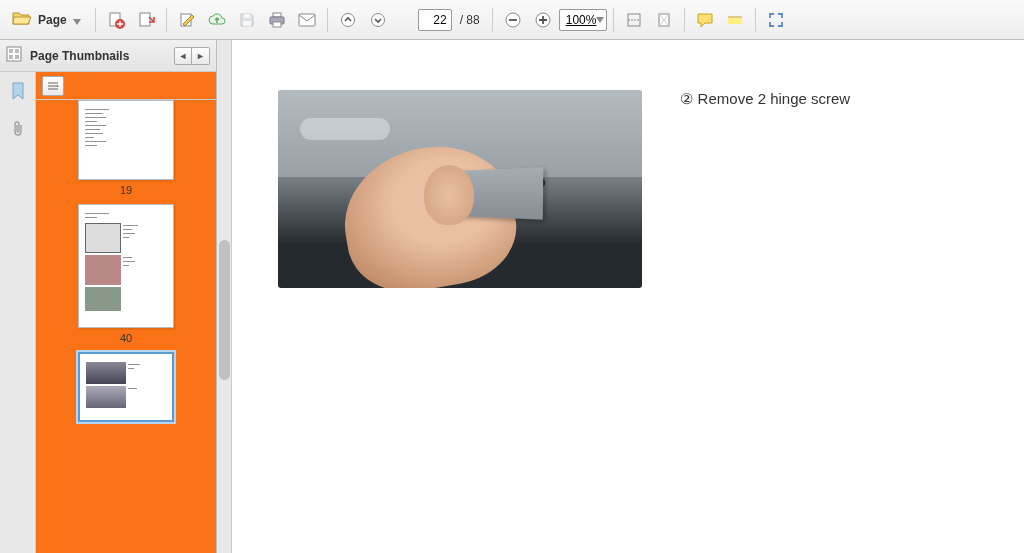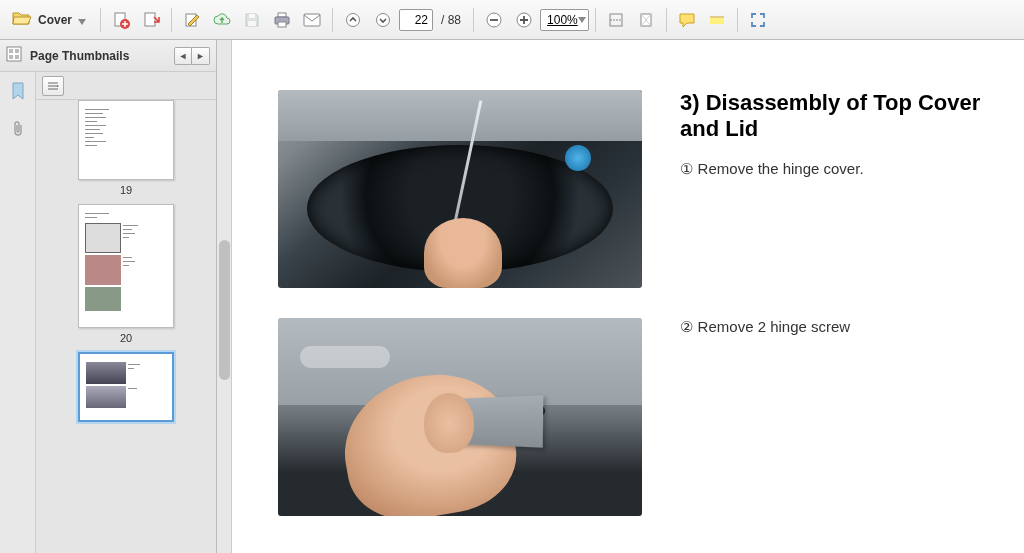--- a/index.html
+++ b/index.html
@@ -57,20 +57,21 @@
       color: #777;
     }
     .page-input {
       width: 34px;
       height: 22px;
       text-align: right;
       font-size: 12px;
       padding-right: 4px;
       border: 1px solid #999;
       border-radius: 2px;
+      margin-left: 24px;
     }
     .page-total {
       font-size: 12px;
       color: #333;
       margin: 0 6px;
     }
     .zoom-select {
       display: flex;
       align-items: center;
       height: 22px;
@@ -81,21 +82,21 @@
       font-size: 12px;
       cursor: pointer;
       text-decoration: underline;
     }
     .main {
       display: flex;
       height: 513px;
     }
     .sidebar {
       width: 217px;
-      background: #e5e5e5;
+      background: #f97316;
       border-right: 1px solid #bbb;
       display: flex;
       flex-direction: column;
     }
     .sidebar-header {
       height: 32px;
       background: linear-gradient(to bottom, #f0f0f0 0%, #e4e4e4 100%);
       border-bottom: 1px solid #ccc;
       display: flex;
       align-items: center;
@@ -325,21 +326,21 @@
 <body>
 
 <div class="toolbar">
   <div class="open-btn-wrap">
     <span>
       <svg width="20" height="16" viewBox="0 0 20 16">
           <path d="M1 3 L7 3 L9 5 L17 5 L17 14 L1 14 Z" fill="#f7d46a" stroke="#b8922f"></path>
           <path d="M2 7 L19 7 L16 14 L1 14 Z" fill="#ffe89a" stroke="#b8922f"></path>
         </svg>
     </span>
-    <span class="open-label">Cover</span>
+    <span class="open-label">Page</span>
     <span class="open-chev">
       <svg width="8" height="6" viewBox="0 0 8 6">
           <path d="M0 0 L8 0 L4 6 Z" fill="#888"></path>
         </svg>
     </span>
   </div>
   <div class="toolbar-sep"></div>
 
   <div class="toolbar-btn">
     <svg width="18" height="18" viewBox="0 0 18 18">
@@ -517,21 +518,21 @@
                   </div>
                 <div class="t-img-row">
                     <div class="t-img" style="width:36px;height:30px;background:#b88"></div>
                     <div class="t-lines">▬▬▬<br>▬▬▬▬<br>▬▬</div>
                   </div>
                 <div class="t-img-row">
                     <div class="t-img" style="width:36px;height:24px;background:#898"></div>
                   </div>
               </div>
             </div>
-            <div class="thumb-label">20</div>
+            <div class="thumb-label">40</div>
           </div>
           <div class="thumb-item">
             <div class="thumb-page selected" style="height:70px">
               <div class="thumb-content">
                 <div class="t-img-row">
                     <div class="t-img" style="width:40px;height:22px;background:linear-gradient(#889,#445)"></div>
                     <div class="t-lines">▬▬▬▬<br>▬▬</div>
                   </div>
                 <div class="t-img-row">
                     <div class="t-img" style="width:40px;height:22px;background:linear-gradient(#aab,#667)"></div>
@@ -540,33 +541,20 @@
               </div>
             </div>
           </div>
         </div>
       </div>
     </div>
   </div>
 
   <div class="content">
     <div class="doc-row">
-      <div class="doc-img photo1">
-        <div class="lid"></div>
-        <div class="rim"></div>
-        <div class="rod"></div>
-        <div class="knob"></div>
-        <div class="hand"></div>
-      </div>
-      <div class="doc-text">
-        <div class="doc-heading">3) Disassembly of Top Cover and Lid</div>
-        <div class="doc-step">① Remove the hinge cover.</div>
-      </div>
-    </div>
-    <div class="doc-row">
       <div class="doc-img photo2">
         <div class="panel-top"></div>
         <div class="slot"></div>
         <div class="hole"></div>
         <div class="hand2"></div>
         <div class="cover-flap"></div>
         <div class="thumb2"></div>
       </div>
       <div class="doc-text">
         <div class="doc-step">② Remove 2 hinge screw</div>

